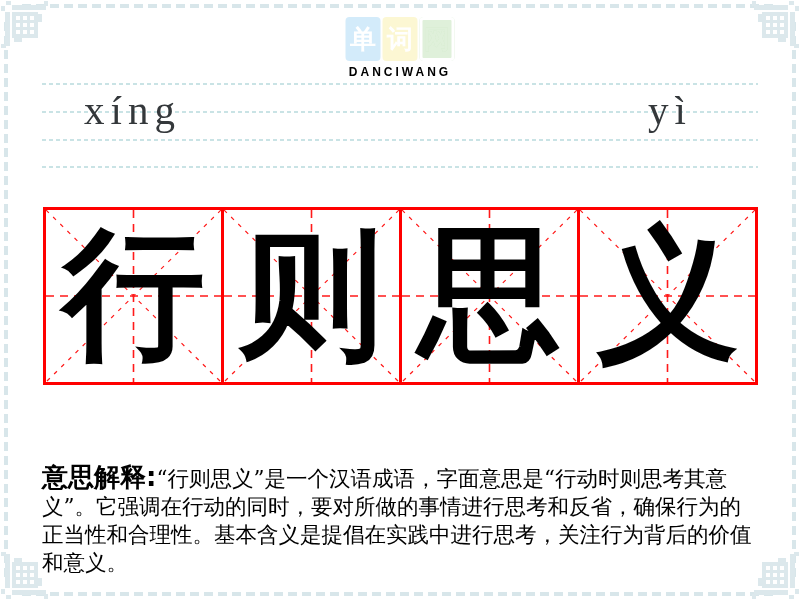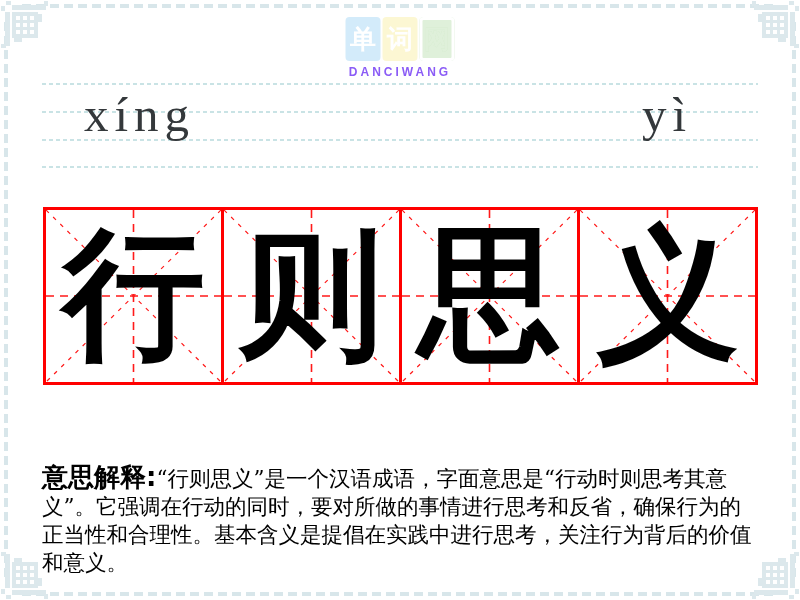--- a/index.html
+++ b/index.html
@@ -33,30 +33,30 @@
   .orn-br{right:0;bottom:0;transform:scale(-1,-1);}
   
   .wm{position:absolute;left:50%;top:17px;transform:translateX(-50%);text-align:center;}
   .wm-tiles{display:flex;gap:2px;justify-content:center;}
   .tile{width:35px;height:44px;border-radius:4px;color:#ffffff;font-weight:bold;
         font-size:26px;line-height:44px;text-align:center;
         font-family:"DejaVu Sans","Liberation Sans",sans-serif;}
   .tile-0{background:#d3ebfa;}
   .tile-1{background:#fcf7d3;}
   .tile-2{background:#dff0da;box-shadow:inset 0 0 0 3px #ffffff;color:#dff0da;text-shadow:0 0 0 #cfe8c8;}
-  .wm-sub{margin-top:4px;font-size:12px;font-weight:bold;letter-spacing:3px;color:#8b5cf6;}
+  .wm-sub{margin-top:4px;font-size:12px;font-weight:bold;letter-spacing:3px;color:#000000;}
   
   .rule{position:absolute;left:42px;width:716px;height:2px;
         background:repeating-linear-gradient(90deg,var(--rule) 0 4px,transparent 4px 7px);}
   .rule-1{top:83px;}
   .rule-2{top:111px;}
   .rule-3{top:139px;}
   .rule-4{top:166px;}
   .pinyin{position:absolute;left:84px;top:90px;width:608px;display:flex;justify-content:space-between;
-          font-family:"Liberation Serif","DejaVu Serif",serif;font-size:49px;line-height:1;
+          font-family:"Liberation Serif","DejaVu Serif",serif;font-size:41px;line-height:1;
           color:var(--pinyin-ink);letter-spacing:6px;}
   
   .grid{position:absolute;left:43px;top:207px;width:715px;height:178px;display:flex;
         border:3px solid var(--red);box-sizing:border-box;background:#ffffff;}
   .cell{flex:1;position:relative;border-right:3px solid var(--red);}
   .cell:last-child{border-right:none;}
   .cell svg.guides{position:absolute;left:0;top:0;width:100%;height:100%;}
   .cell .char{position:absolute;left:0;top:0;right:0;bottom:0;display:flex;align-items:center;justify-content:center;
               font-size:142px;font-weight:bold;color:var(--ink);
               font-family:"DejaVu Serif","Liberation Serif",serif;}

